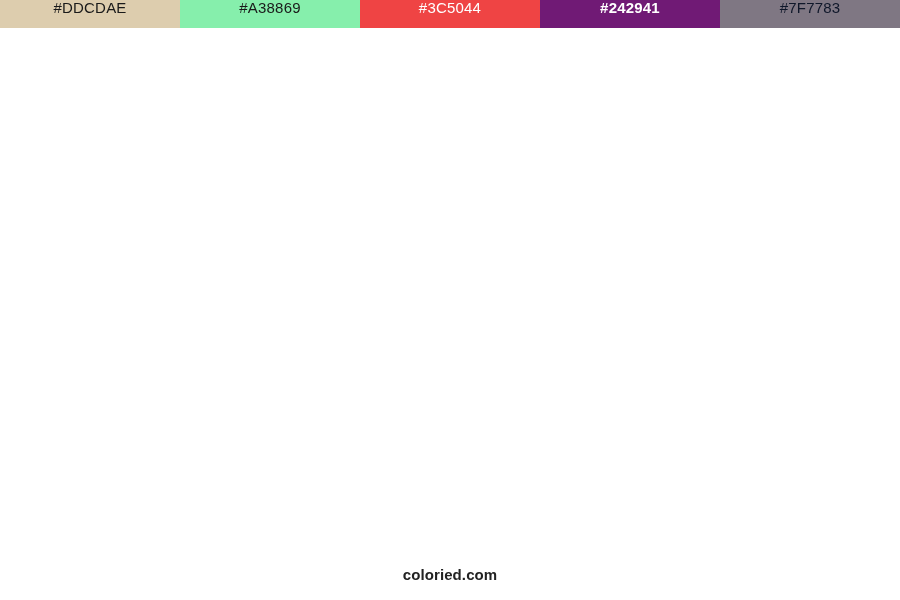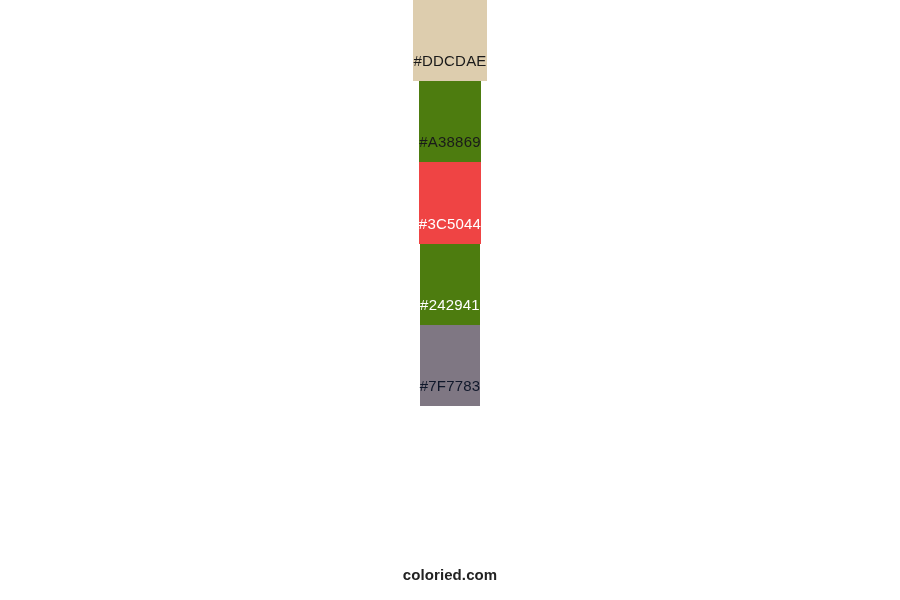--- a/index.html
+++ b/index.html
@@ -22,22 +22,22 @@
   }
 
   
   #swatch-strip {
     position: absolute;
     left: 0;
     top: 0;
     width: 900px;
     height: 406px;
     display: flex;
-    flex-direction: column;
-    align-items: center;
+    flex-direction: row;
+    align-items: flex-start;
   }
 
   .swatch {
     flex: 1 1 180px;
     position: relative;
     display: flex;
     align-items: flex-end;
     justify-content: center;
   }
 
@@ -84,29 +84,29 @@
 <body>
 
 <div id="palette-page" style="background: rgb(255, 255, 255);">
 
   <div id="swatch-strip">
 
     <div class="swatch" style="background: rgb(221, 205, 174);">
       <span class="swatch-label label-dark" style="color: rgb(26, 26, 26);">#DDCDAE</span>
     </div>
 
-    <div class="swatch" style="background: #4d7c0f;">
+    <div class="swatch" style="background: #86efac;">
       <span class="swatch-label label-dark" style="color: rgb(26, 26, 26);">#A38869</span>
     </div>
 
     <div class="swatch" style="background: #ef4444;">
       <span class="swatch-label label-light" style="color: rgb(255, 255, 255);">#3C5044</span>
     </div>
 
-    <div class="swatch" style="background: #4d7c0f;">
+    <div class="swatch" style="background: #701a75; font-weight: bold;">
       <span class="swatch-label label-light" style="color: rgb(255, 255, 255);">#242941</span>
     </div>
 
     <div class="swatch" style="background: rgb(127, 119, 131);">
       <span class="swatch-label label-light" style="color: #0f172a;">#7F7783</span>
     </div>
 
   </div>
 
   <div id="footer-bar" style="background: rgb(255, 255, 255);">

